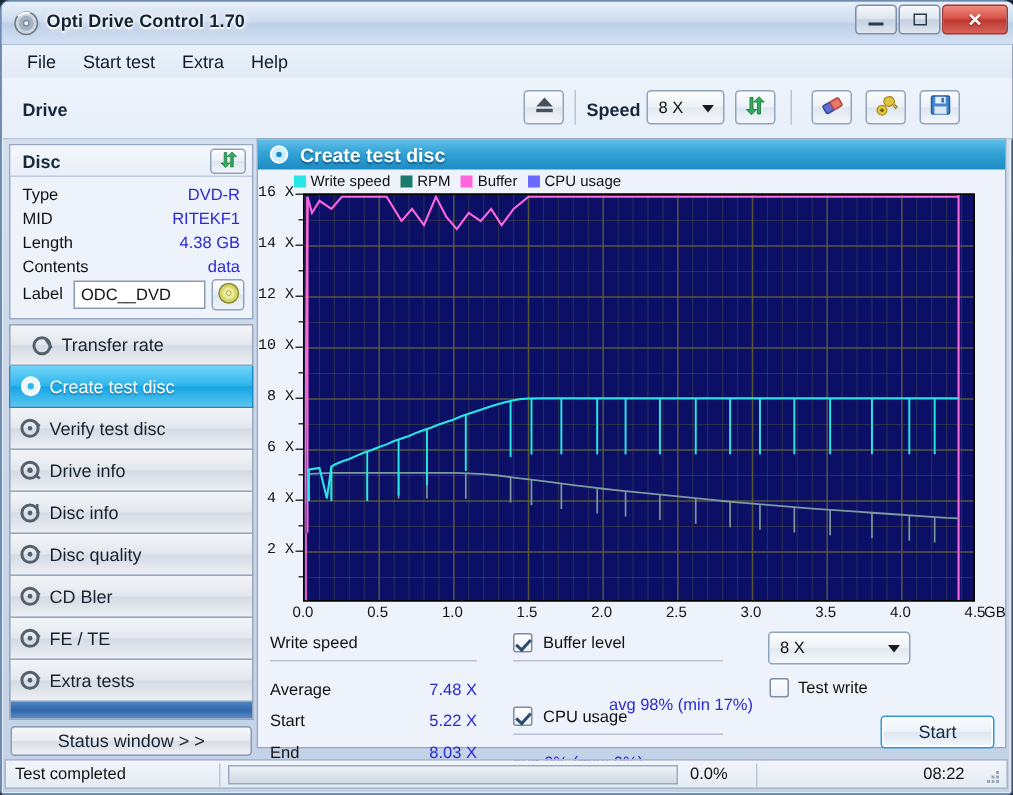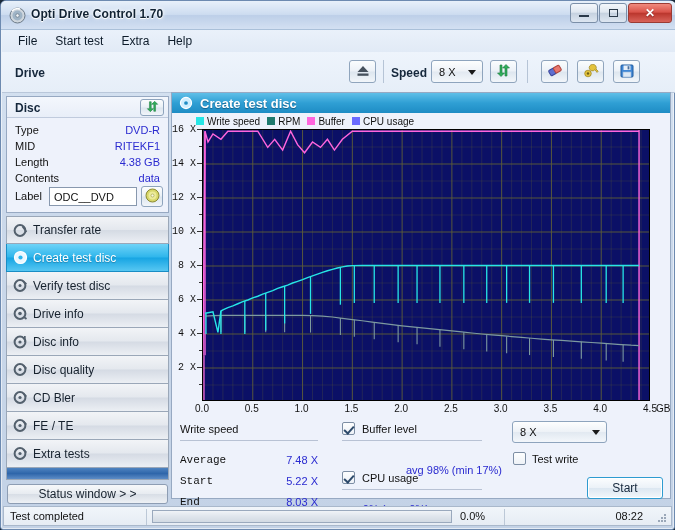--- a/index.html
+++ b/index.html
@@ -128,21 +128,21 @@
     display:flex;align-items:center;justify-content:center;
   }
 
   .navlist { position:absolute; left:0; top:120px; width:163px; }
   .navitem {
     position:relative; height:28px; width:163px;
     border:1px solid #9aa7b8; border-top:none;
     background: linear-gradient(180deg,#f2f4f7 0%, #e4e8ee 48%, #d5dbe4 52%, #eceff4 100%);
     display:flex; align-items:center;
   }
-  .navitem:first-child { border-top:1px solid #9aa7b8; }
+  .navitem:first-child { border-top:1px solid #9aa7b8;padding-left:8px; }
   .navitem.active {
     background: linear-gradient(180deg,#6fd3f7 0%, #2fb6ec 48%, #17a5e3 52%, #57c7f2 100%);
     border-color:#1a8dc4;
   }
   .navitem .nicon { width:26px; display:flex; align-items:center; justify-content:center; }
   .navitem .nlabel { font-size:12px; color:#17222e; }
   .navitem.active .nlabel { color:#fff; text-shadow:0 1px 1px rgba(0,0,0,.25); }
 
   .navfill {
     position:absolute; left:0; top:372px; width:163px; height:12px;
@@ -195,21 +195,21 @@
   }
   .ytick { position:absolute; right:0; width:5px; height:1px; background:#333; }
   .xlabels { position:absolute; left:0; top:310px; width:498px; height:16px; }
   .xlab { position:absolute; font-size:10px; color:#111; transform: translateX(-50%); }
   .xunit { position:absolute; font-size:10px; color:#111; }
 
   
   .stats { position:absolute; left:0; top:326px; width:498px; height:81px; }
   .stat-title { position:absolute; font-size:11px; color:#111; }
   .stat-rule { position:absolute; height:1px; background:#b8c2d4; }
-  .stat-k { position:absolute; font-size:11px; color:#111;font-family:Liberation Mono, monospace; }
+  .stat-k { position:absolute; font-size:11px; color:#111; }
   .stat-v { position:absolute; font-size:11px; color:#2a2ad0; text-align:right; }
   .cb {
     position:absolute; width:13px;height:13px;
     border:1px solid #7d8ea4; border-radius:2px;
     background: linear-gradient(180deg,#fdfefe 0%,#eef2f7 100%);
   }
   .cb.checked::after {
     content:""; position:absolute; left:3px; top:1px;
     width:4px;height:8px;border:solid #2d4a6b; border-width:0 2px 2px 0;
     transform: rotate(42deg);

